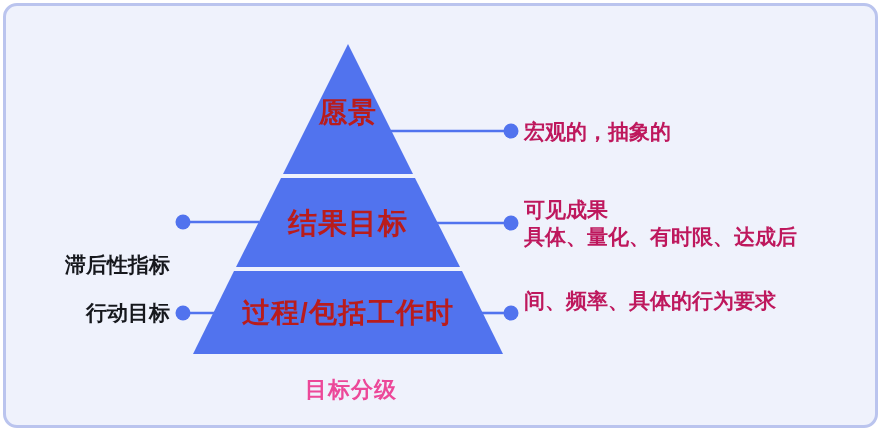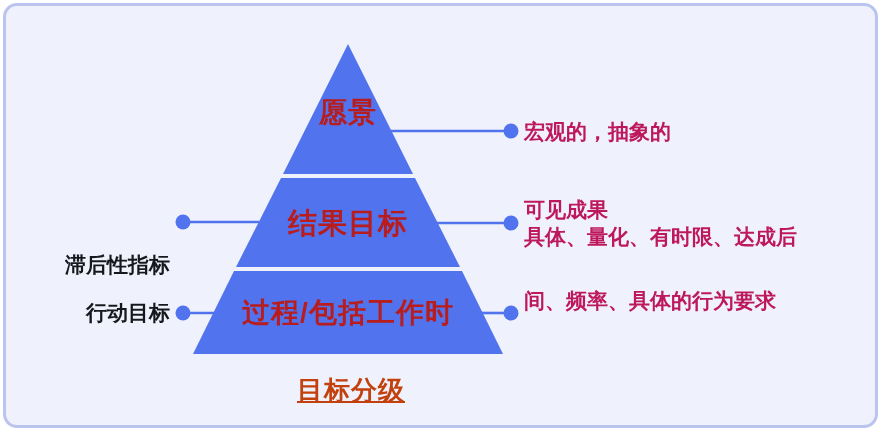--- a/index.html
+++ b/index.html
@@ -35,23 +35,22 @@
     position: absolute; left: 524px; width: 340px;
     font-size: 21px; font-weight: 700; line-height: 27px; color: #be185d;
   }
   .right-anno span { display: block; }
   .ra-1 { top: 118px; }
   .ra-2 { top: 196px; }
   .ra-3 { top: 287px; }
 
   .caption {
     position: absolute; left: 271px; top: 377px; width: 160px; text-align: center;
-    font-size: 26px; font-weight: 700; line-height: 26px; color: #c2410c;
+    font-size: 22px; font-weight: 700; line-height: 26px; color: #ec4899;
     letter-spacing: 1px;
-    text-decoration: underline;
   }
 </style>
 </head>
 <body>
 
 <div class="card"></div>
 
 <svg class="diagram-svg" viewBox="0 0 882 436">
 
   <line x1="391" y1="131" x2="511" y2="131" stroke="#5173ee" stroke-width="2.6"></line>

